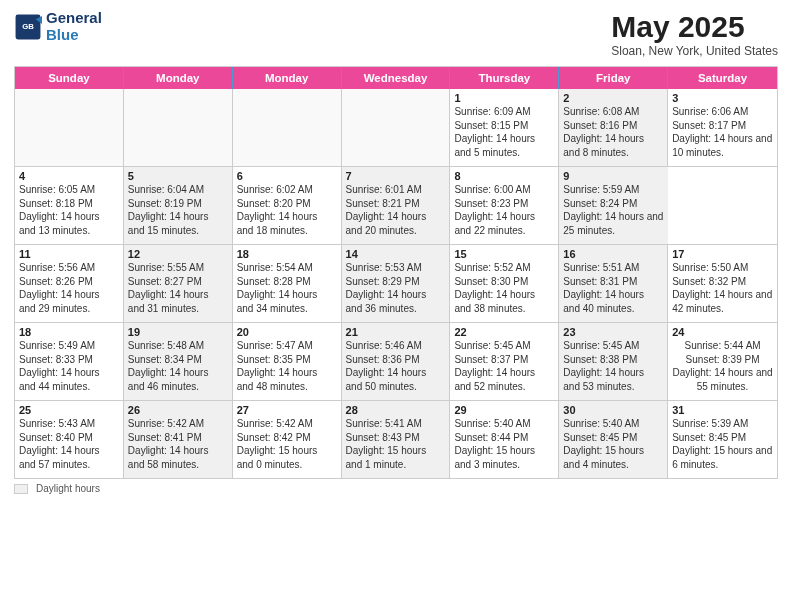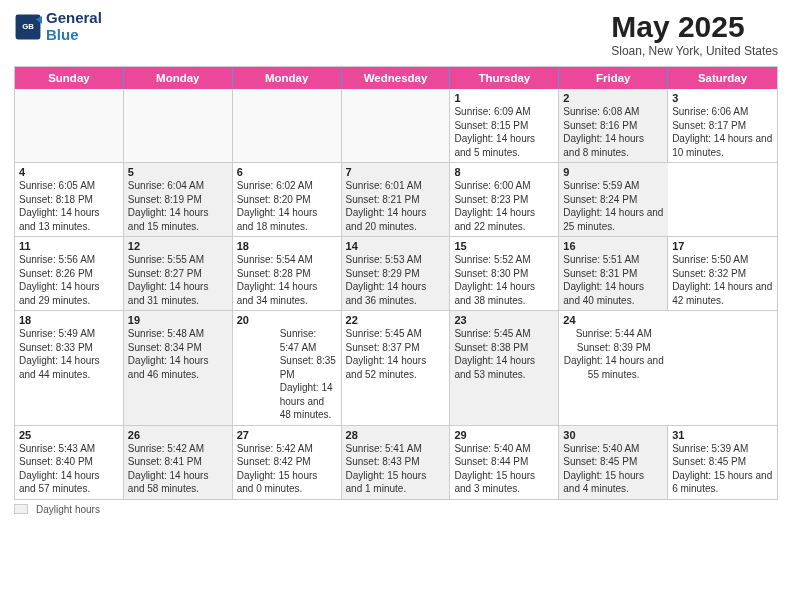--- a/index.html
+++ b/index.html
@@ -270,23 +270,29 @@
 Daylight: 14 hours and 44 minutes.</div>
           </div>
           <div class="cal-cell shaded">
             <div class="day-num">19</div>
             <div class="cell-text" style="white-space: pre-line;">Sunrise: 5:48 AM
 Sunset: 8:34 PM
 Daylight: 14 hours and 46 minutes.</div>
           </div>
           <div class="cal-cell">
             <div class="day-num">20</div>
-            <div class="cell-text" style="white-space: pre-line; margin-left: 43px;">Sunrise: 5:47 AM
+            <div class="cell-text" style="white-space: pre-line;">Sunrise: 5:47 AM
 Sunset: 8:35 PM
 Daylight: 14 hours and 48 minutes.</div>
+          </div>
+          <div class="cal-cell shaded">
+            <div class="day-num">21</div>
+            <div class="cell-text" style="white-space: pre-line;">Sunrise: 5:46 AM
+Sunset: 8:36 PM
+Daylight: 14 hours and 50 minutes.</div>
           </div>
           <div class="cal-cell">
             <div class="day-num">22</div>
             <div class="cell-text" style="white-space: pre-line;">Sunrise: 5:45 AM
 Sunset: 8:37 PM
 Daylight: 14 hours and 52 minutes.</div>
           </div>
           <div class="cal-cell shaded">
             <div class="day-num">23</div>
             <div class="cell-text" style="white-space: pre-line;">Sunrise: 5:45 AM

